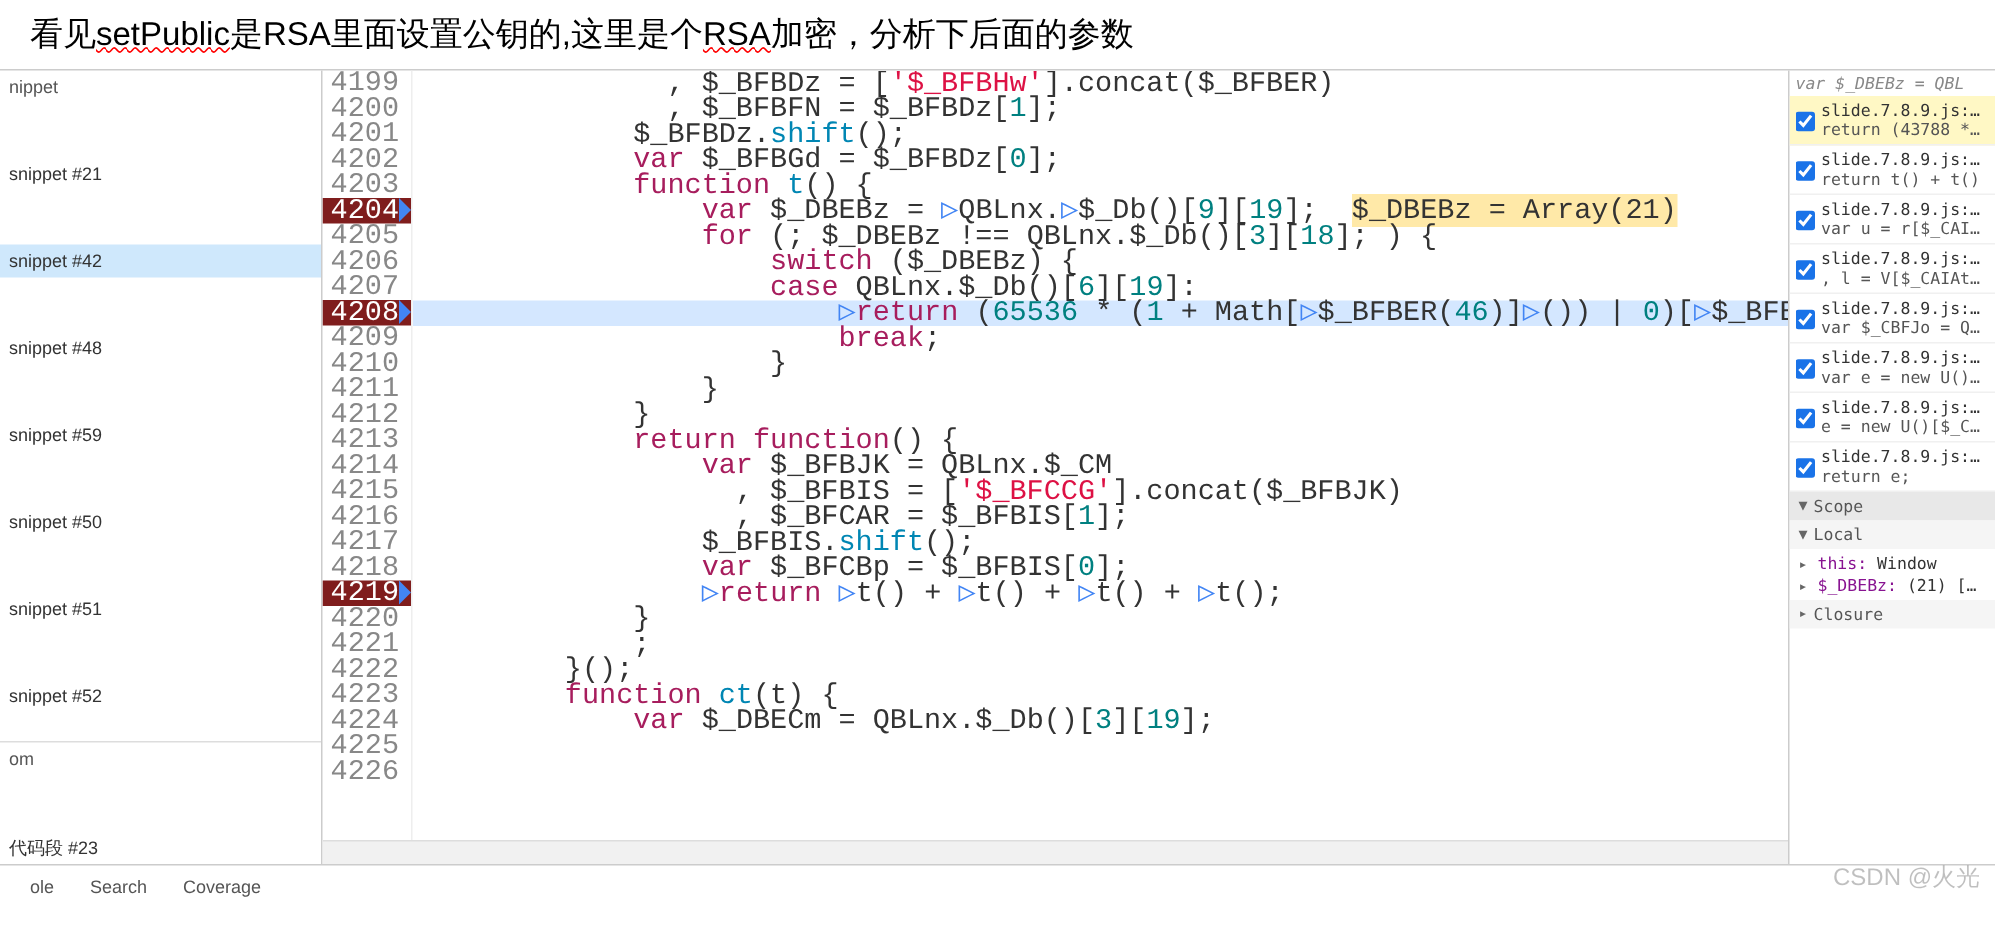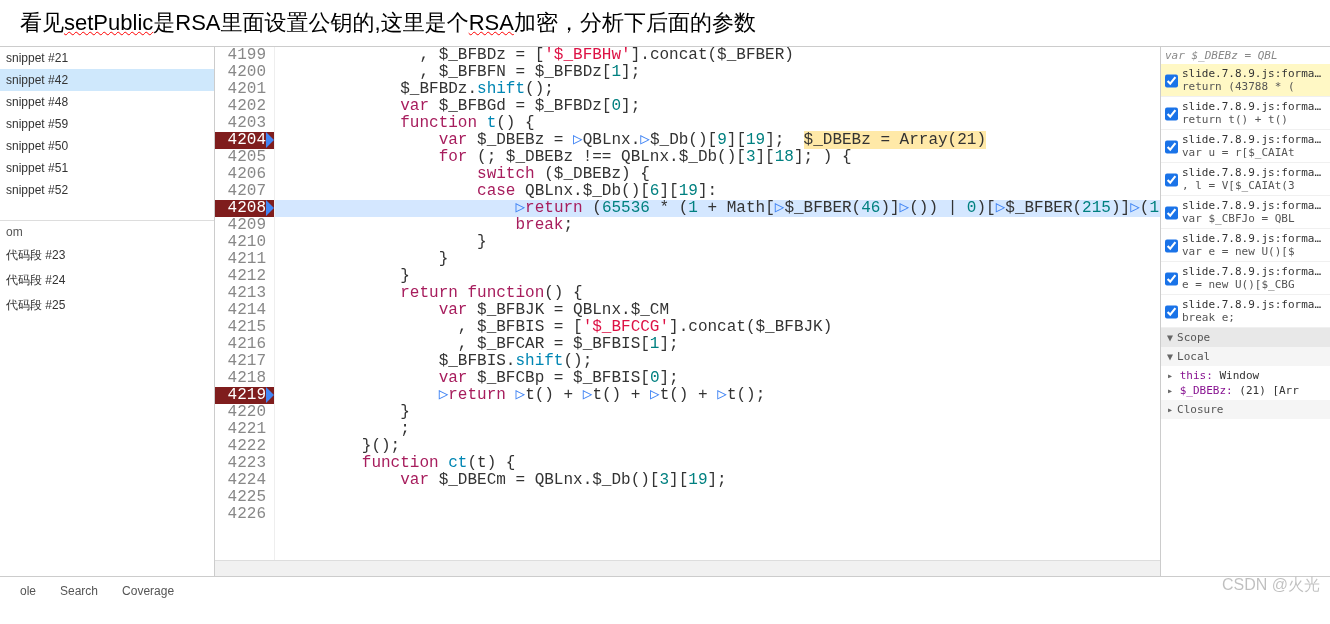--- a/index.html
+++ b/index.html
@@ -3,40 +3,40 @@
 <meta charset="utf-8">
 <style>
 * { margin: 0; padding: 0; box-sizing: border-box; }
 body { font-family: "Microsoft YaHei", Arial, sans-serif; font-size: 12px; color: #333; background: #fff; width: 1330px; height: 624px; overflow: hidden; position: relative; }
 .annotation { font-size: 22px; padding: 8px 20px; color: #000; }
 .underline { text-decoration: underline wavy red; text-decoration-thickness: 1px; }
 .main-area { display: flex; height: 530px; border-top: 1px solid #ccc; }
 .left-panel { width: 215px; border-right: 1px solid #ccc; overflow: hidden; }
 .panel-head { padding: 4px 6px; color: #555; cursor: default; }
 .sn-list { }
-.sn-item { padding: 4px 6px; cursor: pointer; white-space: nowrap; overflow: hidden; text-overflow: ellipsis; }
+.sn-item { padding: 4px 6px; cursor: pointer; white-space: nowrap; overflow: hidden; text-overflow: ellipsis; margin-top: 36px; }
 .sn-item.active { background: #cfe8fc; }
 .sn-sep { height: 20px; border-bottom: 1px solid #ddd; }
 .center-panel { flex: 1; display: flex; flex-direction: column; overflow: hidden; }
-.code-container { flex: 1; display: flex; overflow: hidden; font-family: Consolas, "Courier New", monospace; font-size: 16px; line-height: 17px; }
+.code-container { flex: 1; display: flex; overflow: hidden; font-family: Consolas, "Courier New", monospace; font-size: 19px; line-height: 17px; }
 .gutter { width: 60px; text-align: right; color: #888; border-right: 1px solid #eee; user-select: none; }
 .gutter div { padding-right: 8px; height: 17px; }
 .gutter .bp { background: #7f1d1d; color: #fff; position: relative; }
 .gutter .bp::after { content: ""; position: absolute; right: -8px; top: 0; border: 8.5px solid transparent; border-left: 8px solid #4285f4; }
 .codelines { flex: 1; overflow-x: auto; white-space: pre; }
 .codelines .ln { height: 17px; padding-left: 10px; }
 .codelines .hl-return { background: #d4e7ff; }
 .kw { color: #a71d5d; }
 .str { color: #d14; }
 .num { color: #008080; }
 .fn { color: #0086b3; }
 .dbg { color: #4285f4; font-weight: bold; }
 .scroll-x { height: 16px; background: #f1f1f1; border-top: 1px solid #ddd; }
 .statusbar { height: 24px; display: flex; align-items: center; justify-content: space-between; padding: 0 10px; background: #f3f3f3; border-top: 1px solid #ddd; color: #555; font-size: 12px; }
-.right-panel { width: 170px; border-left: 1px solid #ccc; overflow: hidden; font-family: Consolas, monospace; font-size: 11px; }
+.right-panel { width: 138px; border-left: 1px solid #ccc; overflow: hidden; font-family: Consolas, monospace; font-size: 11px; }
 .r-top { padding: 2px 4px; color: #888; font-style: italic; white-space: nowrap; overflow: hidden; }
 .bp-list { }
 .bp-row { display: flex; gap: 4px; padding: 3px 4px; border-bottom: 1px solid #f0f0f0; }
 .bp-row input[type=checkbox] { accent-color: #1a73e8; margin-top: 2px; }
 .bp-text { flex: 1; overflow: hidden; }
 .bp-text .t1 { color: #333; white-space: nowrap; overflow: hidden; text-overflow: ellipsis; }
 .bp-text .t2 { color: #555; font-family: Consolas, monospace; white-space: nowrap; overflow: hidden; text-overflow: ellipsis; }
 .bp-row.active-bp { background: #fff8c5; }
 .section-head { background: #e8e8e8; padding: 3px 6px; color: #555; cursor: pointer; display: flex; align-items: center; gap: 4px; }
 .tri { font-size: 10px; color: #666; }
@@ -49,20 +49,21 @@
 </style>
 </head>
 <body>
 
 <div class="annotation">
   <span>看见</span><span class="underline">setPublic</span><span>是RSA里面设置公钥的,这里是个</span><span class="underline">RSA</span><span>加密，分析下后面的参数</span>
 </div>
 
 <div class="main-area">
   <div class="left-panel">
+    <div class="panel-head">nippet</div>
     <div class="sn-list" id="sn-list">
         <div class="sn-item">snippet #21</div>
         <div class="sn-item active">snippet #42</div>
         <div class="sn-item">snippet #48</div>
         <div class="sn-item">snippet #59</div>
         <div class="sn-item">snippet #50</div>
         <div class="sn-item">snippet #51</div>
         <div class="sn-item">snippet #52</div>
       </div>
     <div class="sn-sep"></div>
@@ -160,21 +161,21 @@
           <input type="checkbox" checked="" style="">
           <div class="bp-text">
             <div class="t1">slide.7.8.9.js:formatte</div>
             <div class="t2">e = new U()[$_CBG</div>
           </div>
         </div>
         <div class="bp-row">
           <input type="checkbox" checked="" style="">
           <div class="bp-text">
             <div class="t1">slide.7.8.9.js:formatte</div>
-            <div class="t2">break e;</div>
+            <div class="t2">return e;</div>
           </div>
         </div>
       </div>
     <div class="section-head">
         <span class="tri">▼</span>
         <span>Scope</span>
       </div>
     <div class="section-head" style="background:#f5f5f5">
         <span class="tri">▼</span>
         <span>Local</span>

